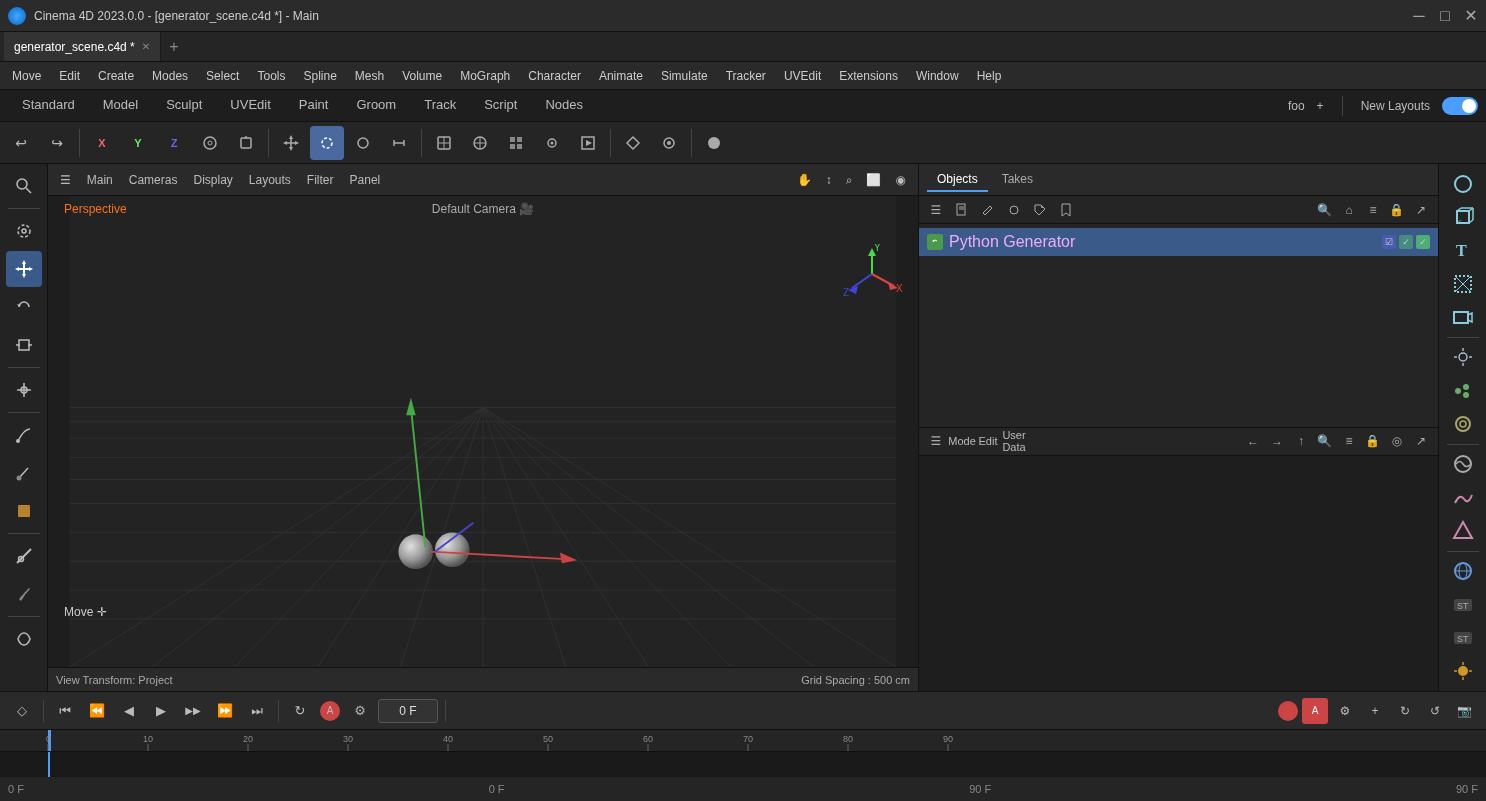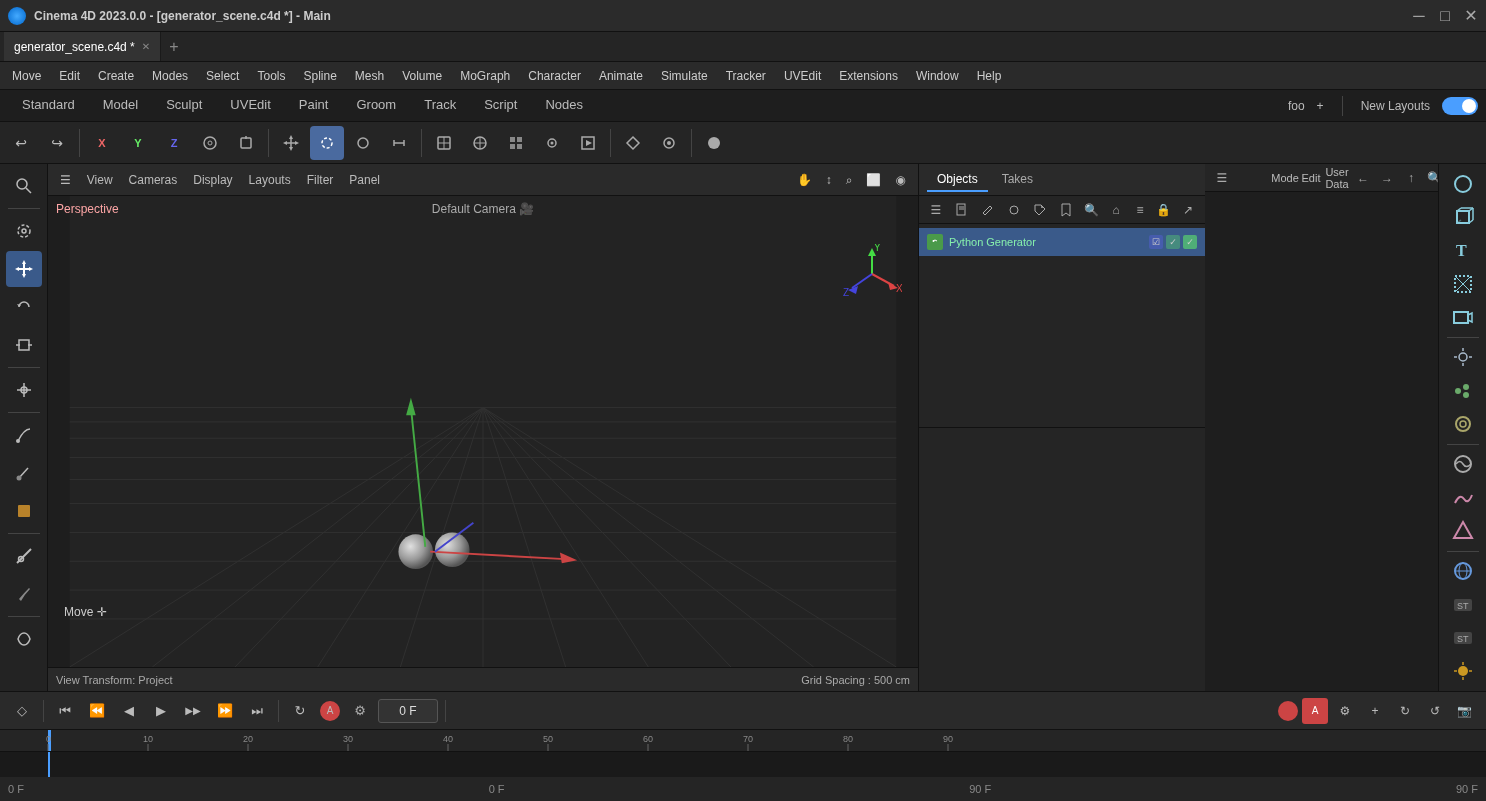--- a/index.html
+++ b/index.html
@@ -30,21 +30,20 @@
       height: 18px;
       background: radial-gradient(circle, #4af, #06c);
       border-radius: 50%;
       margin-right: 8px;
       flex-shrink: 0;
     }
     #title-bar .title-text {
       font-size: 12px;
       color: #ccc;
       flex: 1;
-      font-weight: bold;
     }
     #title-bar .window-controls {
       display: flex;
       gap: 12px;
       align-items: center;
     }
     #title-bar .wc-btn {
       width: 14px;
       height: 14px;
       color: #aaa;
@@ -287,21 +286,21 @@
       font-size: 11px;
       color: #aaa;
       border-top: 1px solid #111;
     }
 
     
     #right-panel {
       width: 520px;
       background: #252525;
       display: flex;
-      flex-direction: row;
+      flex-direction: column;
       border-left: 1px solid #111;
     }
 
     
     #objects-panel {
       height: 50%;
       display: flex;
       flex-direction: column;
       border-bottom: 1px solid #111;
     }
@@ -348,21 +347,21 @@
     }
     .object-row {
       display: flex;
       align-items: center;
       height: 28px;
       padding: 0 8px;
       gap: 6px;
       cursor: pointer;
     }
     .object-row.selected { background: #3a5a8a; }
-    .object-name { font-size: 11px; color: #86efac; }
+    .object-name { font-size: 16px; color: #f0abfc; }
     .object-tag-icons { margin-left: auto; display: flex; gap: 3px; }
     .object-tag {
       width: 14px;
       height: 14px;
       border-radius: 2px;
       font-size: 9px;
       display: flex;
       align-items: center;
       justify-content: center;
     }
@@ -748,21 +747,21 @@
     <div class="ls-icon">
       <svg width="18" height="18" viewBox="0 0 18 18">
           <path d="M3 9 Q5 3 9 3 Q13 3 15 9 Q13 15 9 15 Q5 15 3 9Z" fill="none" stroke="#bbb" stroke-width="1.5"></path>
         </svg>
     </div>
   </div>
 
   <div id="viewport">
     <div id="viewport-toolbar">
       <div class="vt-item">☰</div>
-      <div class="vt-item">View</div>
+      <div class="vt-item">Main</div>
       <div class="vt-item">Cameras</div>
       <div class="vt-item">Display</div>
       <div class="vt-item">Layouts</div>
       <div class="vt-item">Filter</div>
       <div class="vt-item">Panel</div>
       <div style="margin-left:auto; display:flex; gap:6px;">
         <div class="vt-item">✋</div>
         <div class="vt-item">↕</div>
         <div class="vt-item">⌕</div>
         <div class="vt-item">⬜</div>
@@ -833,21 +832,21 @@
           <polygon points="56,44 46,38 48,46" fill="#d44"></polygon>
           <text x="54" y="48" fill="#d44" font-size="10" font-family="Arial">X</text>
 
           <line x1="30" y1="30" x2="10" y2="44" stroke="#44d" stroke-width="2"></line>
           <polygon points="6,46 16,42 14,50" fill="#44d"></polygon>
           <text x="1" y="52" fill="#44d" font-size="10" font-family="Arial">Z</text>
         </svg>
       </div>
 
       
-      <div style="position:absolute; top:6px; left:8px; font-size:12px; color:#fca5a5;">Perspective</div>
+      <div style="position:absolute; top:6px; left:16px; font-size:12px; color:#f97316;">Perspective</div>
       <div style="position:absolute; top:6px; left:50%; transform:translateX(-50%); font-size:12px; color:#aaa;">Default Camera 🎥</div>
 
       
       <div id="move-label">
         <span>Move ✛</span>
       </div>
     </div>
 
     <div id="viewport-status">
       <span>View Transform: Project</span>
@@ -917,21 +916,21 @@
               <div class="object-tag" style="background:rgba(100,255,100,0.3);">✓</div>
               <div class="object-tag" style="background:rgba(100,255,100,0.5);">✓</div>
             </div>
           </div>
         </div>
       </div>
 
       <div id="attributes-panel">
         <div id="attributes-toolbar">
           <div class="pt-icon">☰</div>
-          <div class="pt-icon" style="padding:0 4px; color:#bbb; font-size:11px;margin-left:37px;">Mode</div>
+          <div class="pt-icon" style="padding:0 4px; color:#bbb; font-size:11px;">Mode</div>
           <div class="pt-icon" style="padding:0 4px; color:#bbb; font-size:11px;">Edit</div>
           <div class="pt-icon" style="padding:0 4px; color:#bbb; font-size:11px;">User Data</div>
           <div style="margin-left:auto; display:flex; gap:2px;">
             <div class="pt-icon">←</div>
             <div class="pt-icon">→</div>
             <div class="pt-icon">↑</div>
             <div class="pt-icon">🔍</div>
             <div class="pt-icon">≡</div>
             <div class="pt-icon">🔒</div>
             <div class="pt-icon">◎</div>

